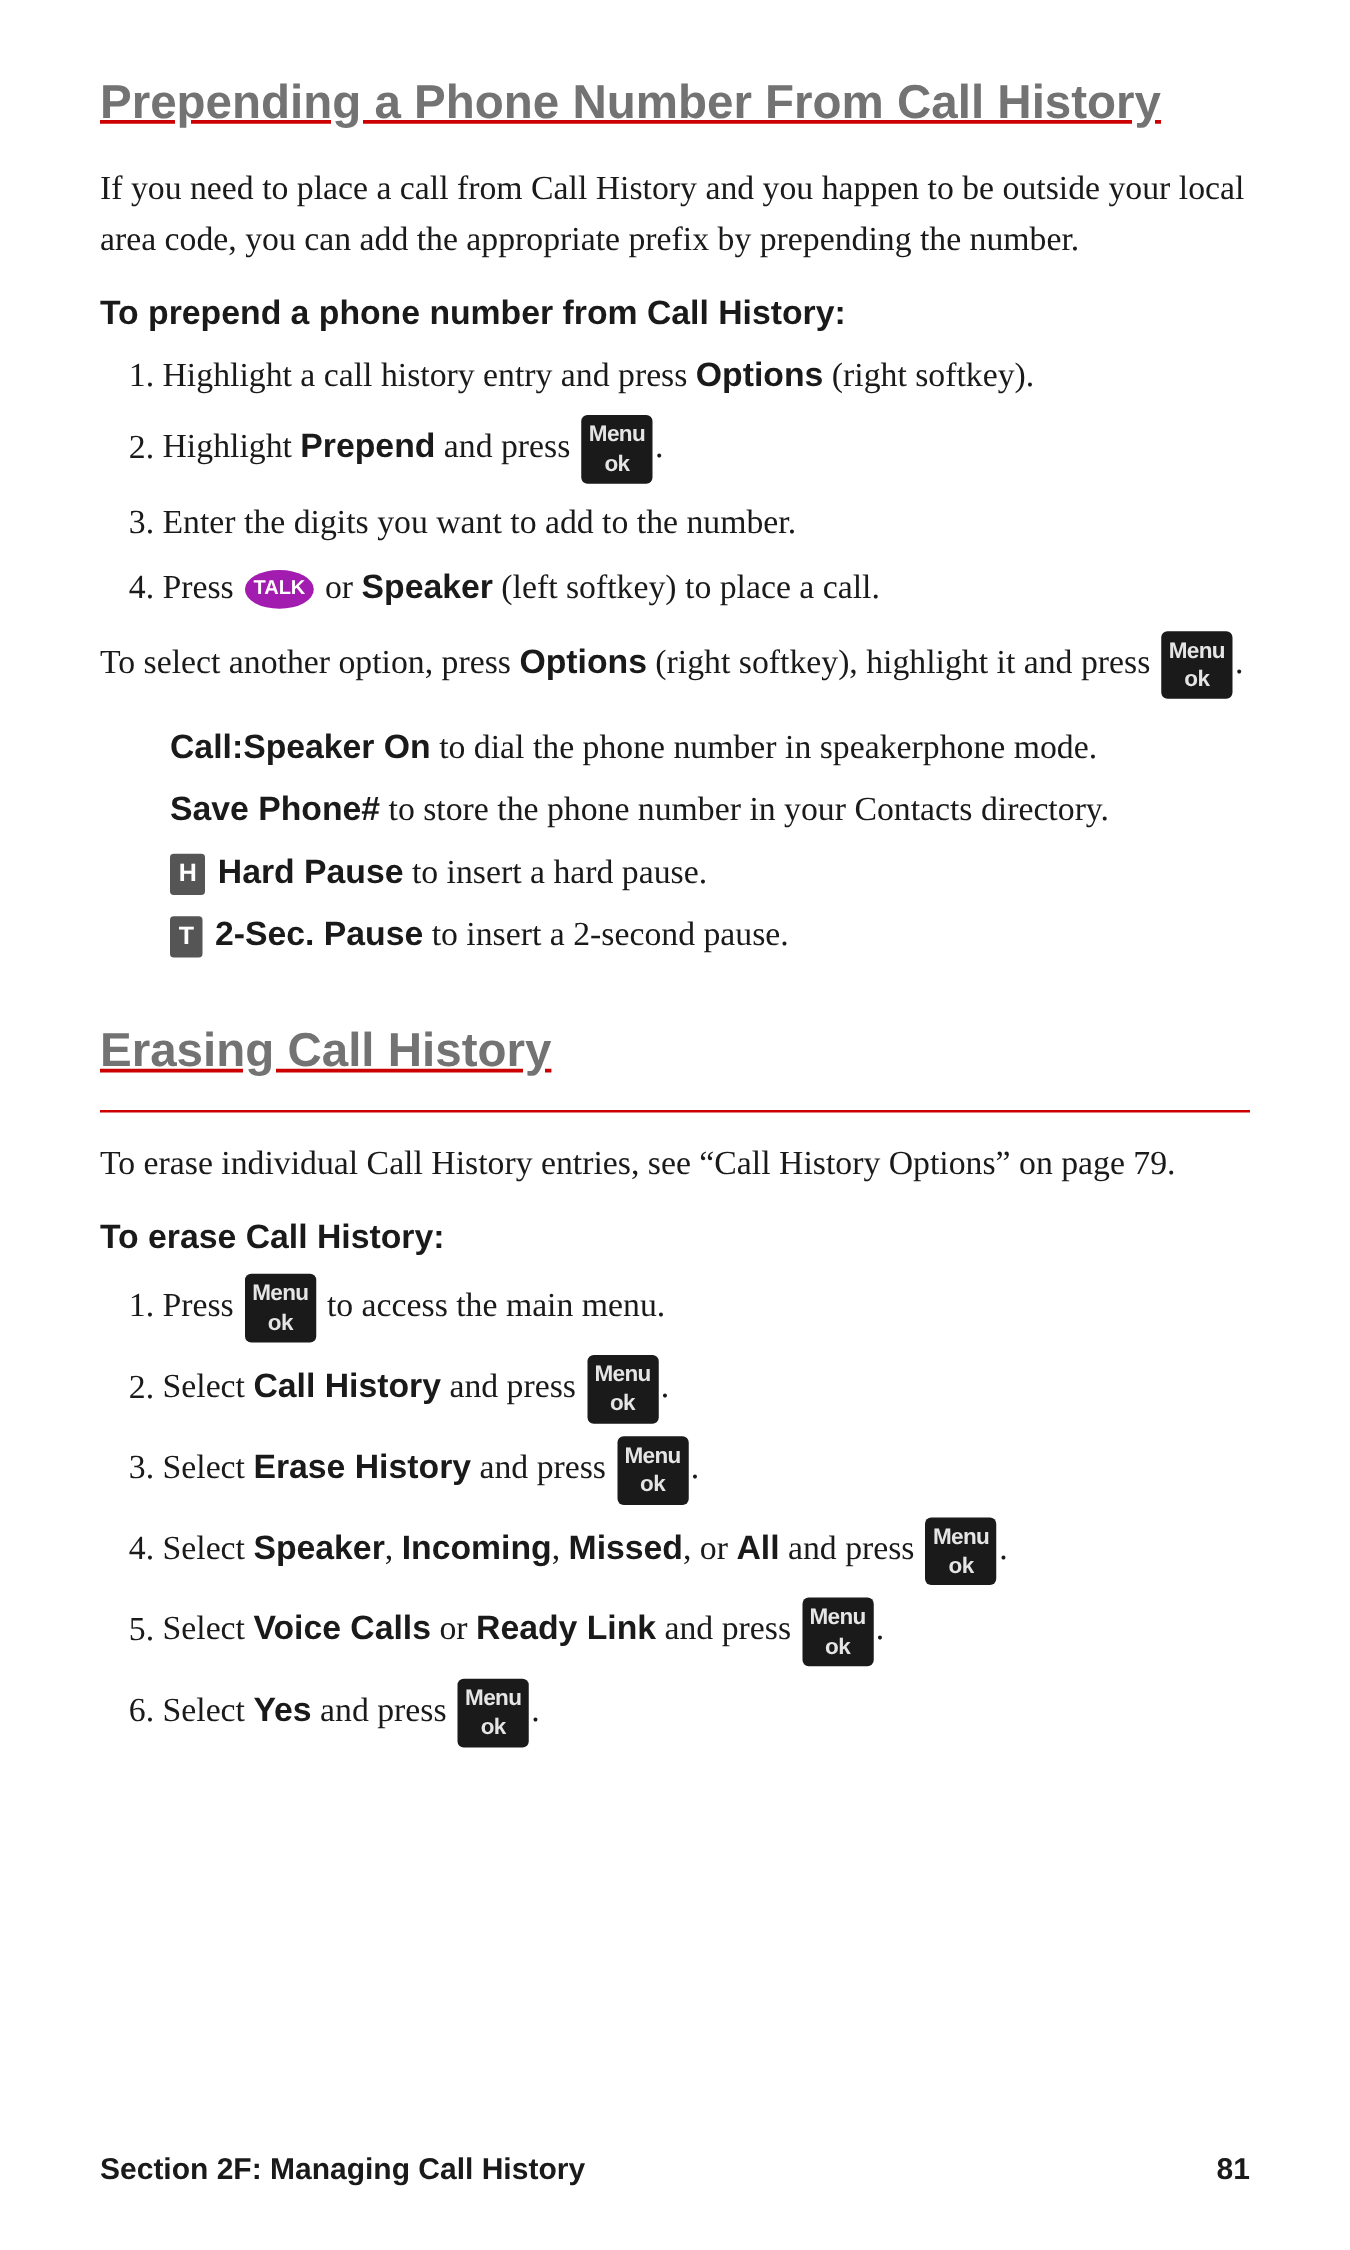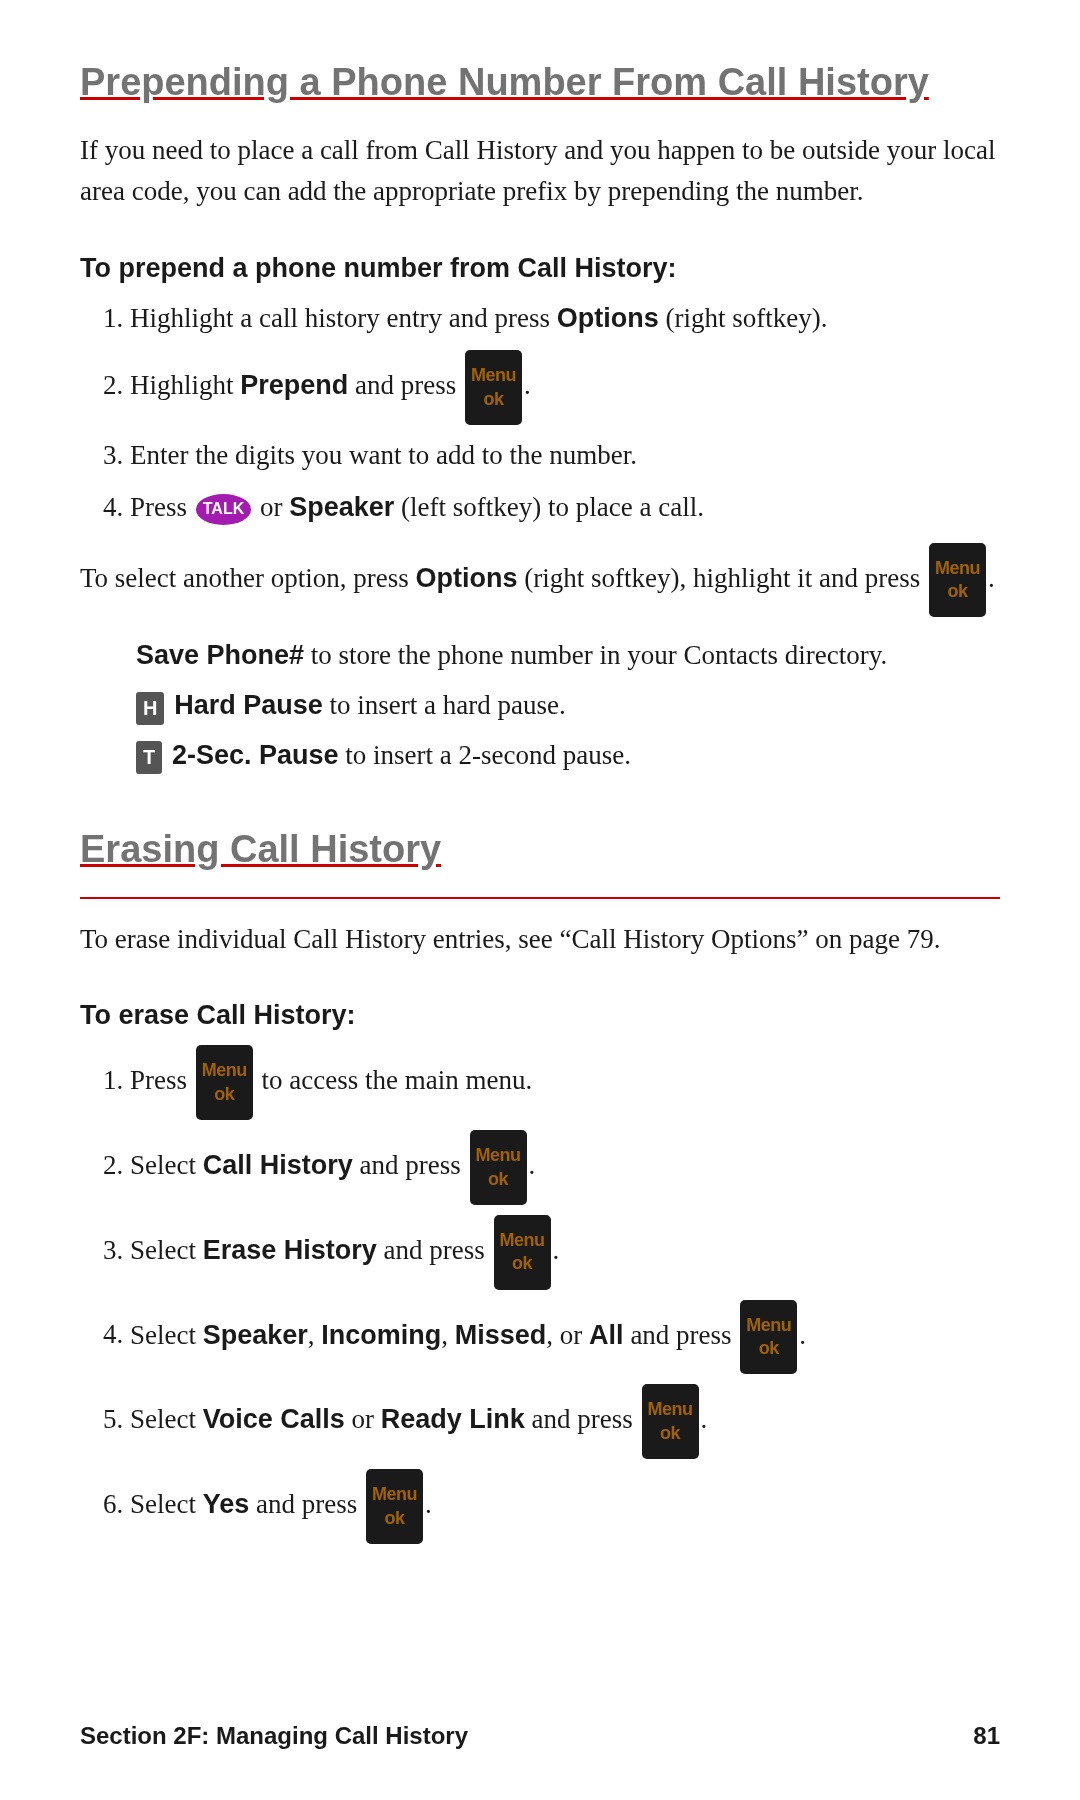--- a/index.html
+++ b/index.html
@@ -45,21 +45,21 @@
     .bold-label {
       font-family: Arial, Helvetica, sans-serif;
       font-weight: 700;
       font-size: 27px;
     }
 
     .subsection-header {
       font-family: Arial, Helvetica, sans-serif;
       font-weight: 700;
       font-size: 27px;
-      margin-top: 40px;
+      margin-top: 22px;
       margin-bottom: 14px;
     }
 
     ol {
       margin-left: 50px;
       margin-bottom: 14px;
     }
 
     ol li {
       font-size: 27px;
@@ -75,26 +75,26 @@
 
     .option-block p {
       font-size: 27px;
       line-height: 1.55;
       margin-bottom: 6px;
     }
 
     .menu-btn {
       display: inline-block;
       background: #1a1a1a;
-      color: #a16207;
+      color: #e5e5e5;
       border-radius: 5px;
       font-family: Arial, Helvetica, sans-serif;
       font-size: 18px;
       font-weight: 700;
-      padding: 14px 6px;
+      padding: 4px 6px;
       vertical-align: middle;
       margin: 0 2px;
       letter-spacing: -0.5px;
       line-height: 1.3;
       min-width: 36px;
       text-align: center;
     }
 
     .talk-btn {
       display: inline-block;
@@ -169,20 +169,23 @@
     <li>
       Press <span class="talk-btn">TALK</span> or <span class="bold-label">Speaker</span> (left softkey) to place a call.
     </li>
   </ol>
 
   <p class="body-text">
     To select another option, press <span class="bold-label">Options</span> (right softkey), highlight it and press <span class="menu-btn">Menu<br>ok</span>.
   </p>
 
 
+  <div class="option-block">
+    <p><span class="bold-label">Call:Speaker On</span> to dial the phone number in speakerphone mode.</p>
+  </div>
 
   <div class="option-block">
     <p><span class="bold-label">Save Phone#</span> to store the phone number in your Contacts directory.</p>
   </div>
 
   <div class="option-block">
     <p><span class="hard-pause-icon">H</span> <span class="bold-label">Hard Pause</span> to insert a hard pause.</p>
   </div>
 
   <div class="option-block">

